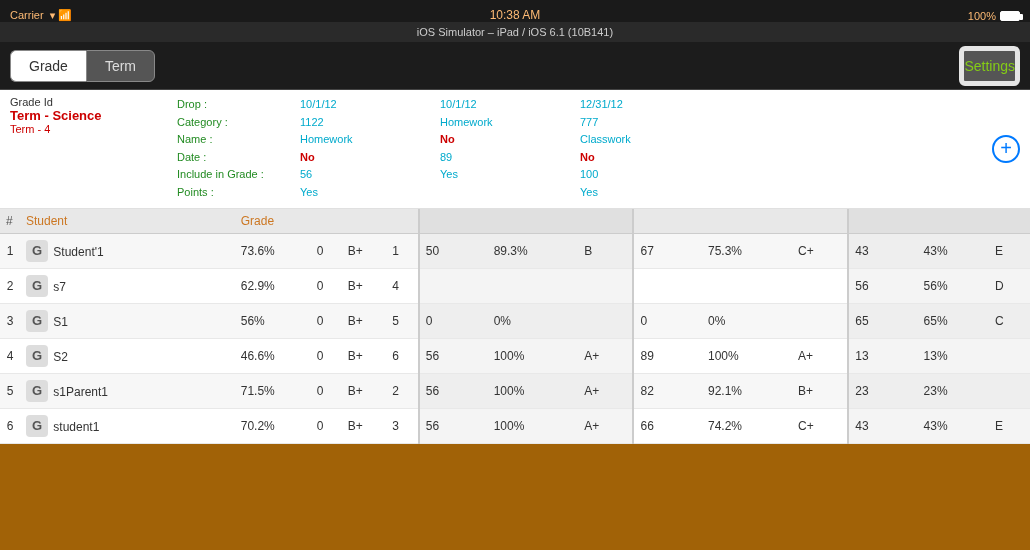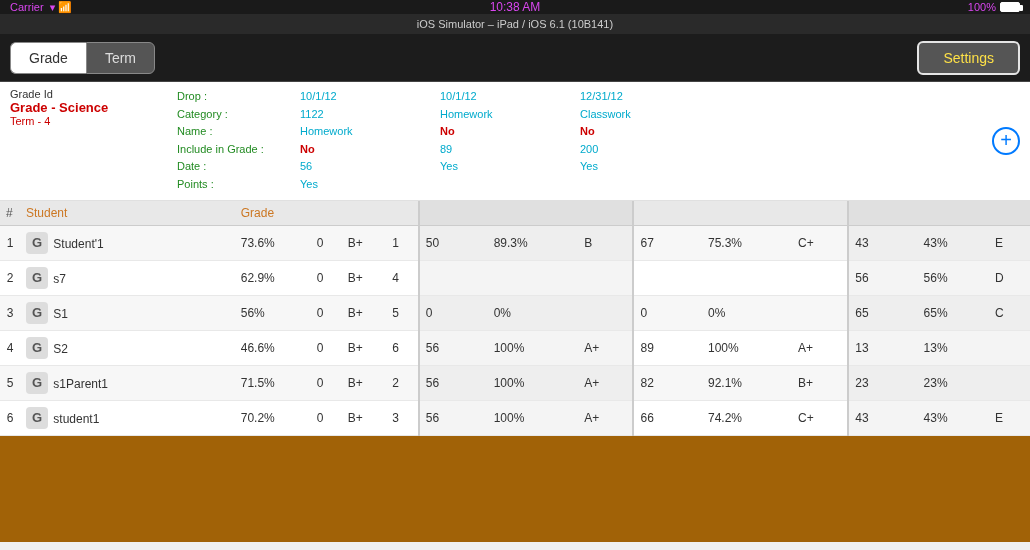--- a/index.html
+++ b/index.html
@@ -7,25 +7,25 @@
       width: 1030px;
       height: 550px;
       font-family: -apple-system, 'Helvetica Neue', Arial, sans-serif;
       background: #f0f0f0;
       overflow: hidden;
     }
 
     
     .status-bar {
       background: #1a1a1a;
-      height: 14px;
-      display: flex;
-      align-items: center;
+      height: 22px;
+      display: flex;
+      align-items: flex-end;
       justify-content: center;
-      color: #d946ef;
+      color: #fdba74;
       font-size: 12px;
       position: relative;
     }
     .status-bar-left {
       position: absolute;
       left: 10px;
       font-size: 11px;
     }
     .status-bar-right {
       position: absolute;
@@ -94,23 +94,23 @@
     }
     .tab-btn.inactive {
       background: #555;
       color: #ddd;
       border-radius: 0 6px 6px 0;
       border-left: 1px solid #888;
     }
     .settings-btn {
       margin-left: auto;
       background: #555;
-      color: #fde047;
-      padding: 7px 24px;
-      border: 2px solid #e5e5e5;
+      color: #84cc16;
+      padding: 7px 0;
+      border: 5px solid #e5e5e5;
       border-radius: 6px;
       font-size: 14px;
       cursor: pointer;
     }
 
     
     .content {
       background: #a16207;
       height: calc(550px - 22px - 20px - 48px);
       overflow: hidden;
@@ -256,30 +256,30 @@
   </div>
   <button class="settings-btn">Settings</button>
 </div>
 
 <div class="content">
 
   <div class="grade-header">
 
     <div class="grade-id-section">
       <div class="grade-id-label">Grade Id</div>
-      <div class="grade-name">Grade - Science</div>
+      <div class="grade-name">Term - Science</div>
       <div class="grade-term">Term - 4</div>
     </div>
 
     <div class="drop-section">
       <div><span class="drop-label">Drop :</span></div>
       <div><span class="drop-label">Category :</span></div>
       <div><span class="drop-label">Name :</span></div>
+      <div><span class="drop-label">Date :</span></div>
       <div><span class="drop-label">Include in Grade :</span></div>
-      <div><span class="drop-label">Date :</span></div>
       <div><span class="drop-label">Points :</span></div>
     </div>
 
     <div class="assignment-col">
       <div class="assign-label">10/1/12</div>
       <div class="assign-label">1122</div>
       <div class="assign-label">Homework</div>
       <div class="assign-value-no">No</div>
       <div class="assign-label">56</div>
       <div class="assign-label">Yes</div>
@@ -288,23 +288,24 @@
     <div class="assignment-col">
       <div class="assign-label">10/1/12</div>
       <div class="assign-label">Homework</div>
       <div class="assign-value-no">No</div>
       <div class="assign-label">89</div>
       <div class="assign-label">Yes</div>
     </div>
 
     <div class="assignment-col">
       <div class="assign-label">12/31/12</div>
+      <div class="assign-label">777</div>
       <div class="assign-label">Classwork</div>
       <div class="assign-value-no">No</div>
-      <div class="assign-label">200</div>
+      <div class="assign-label">100</div>
       <div class="assign-label">Yes</div>
     </div>
 
     <div class="add-btn">+</div>
   </div>
 
   <table class="grade-table">
     <thead>
       <tr>
         <th class="th-hash">#</th>

